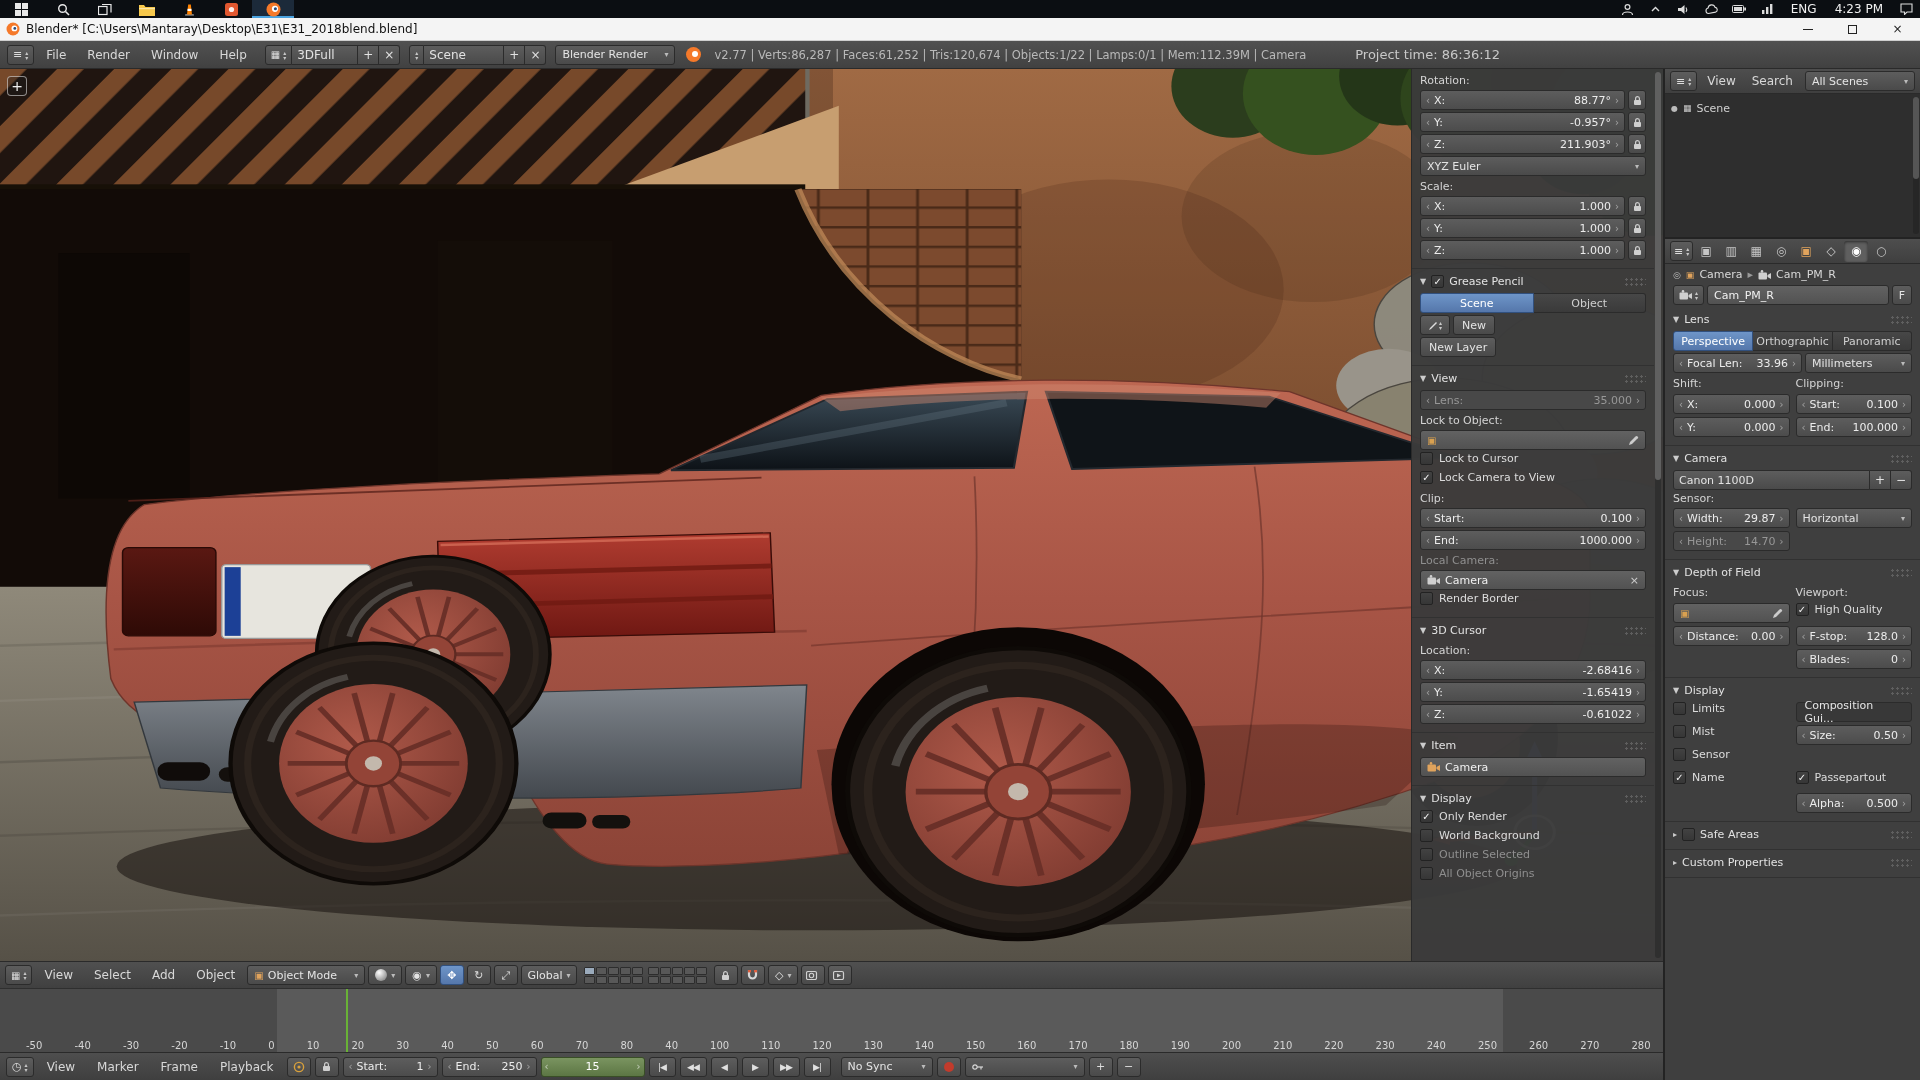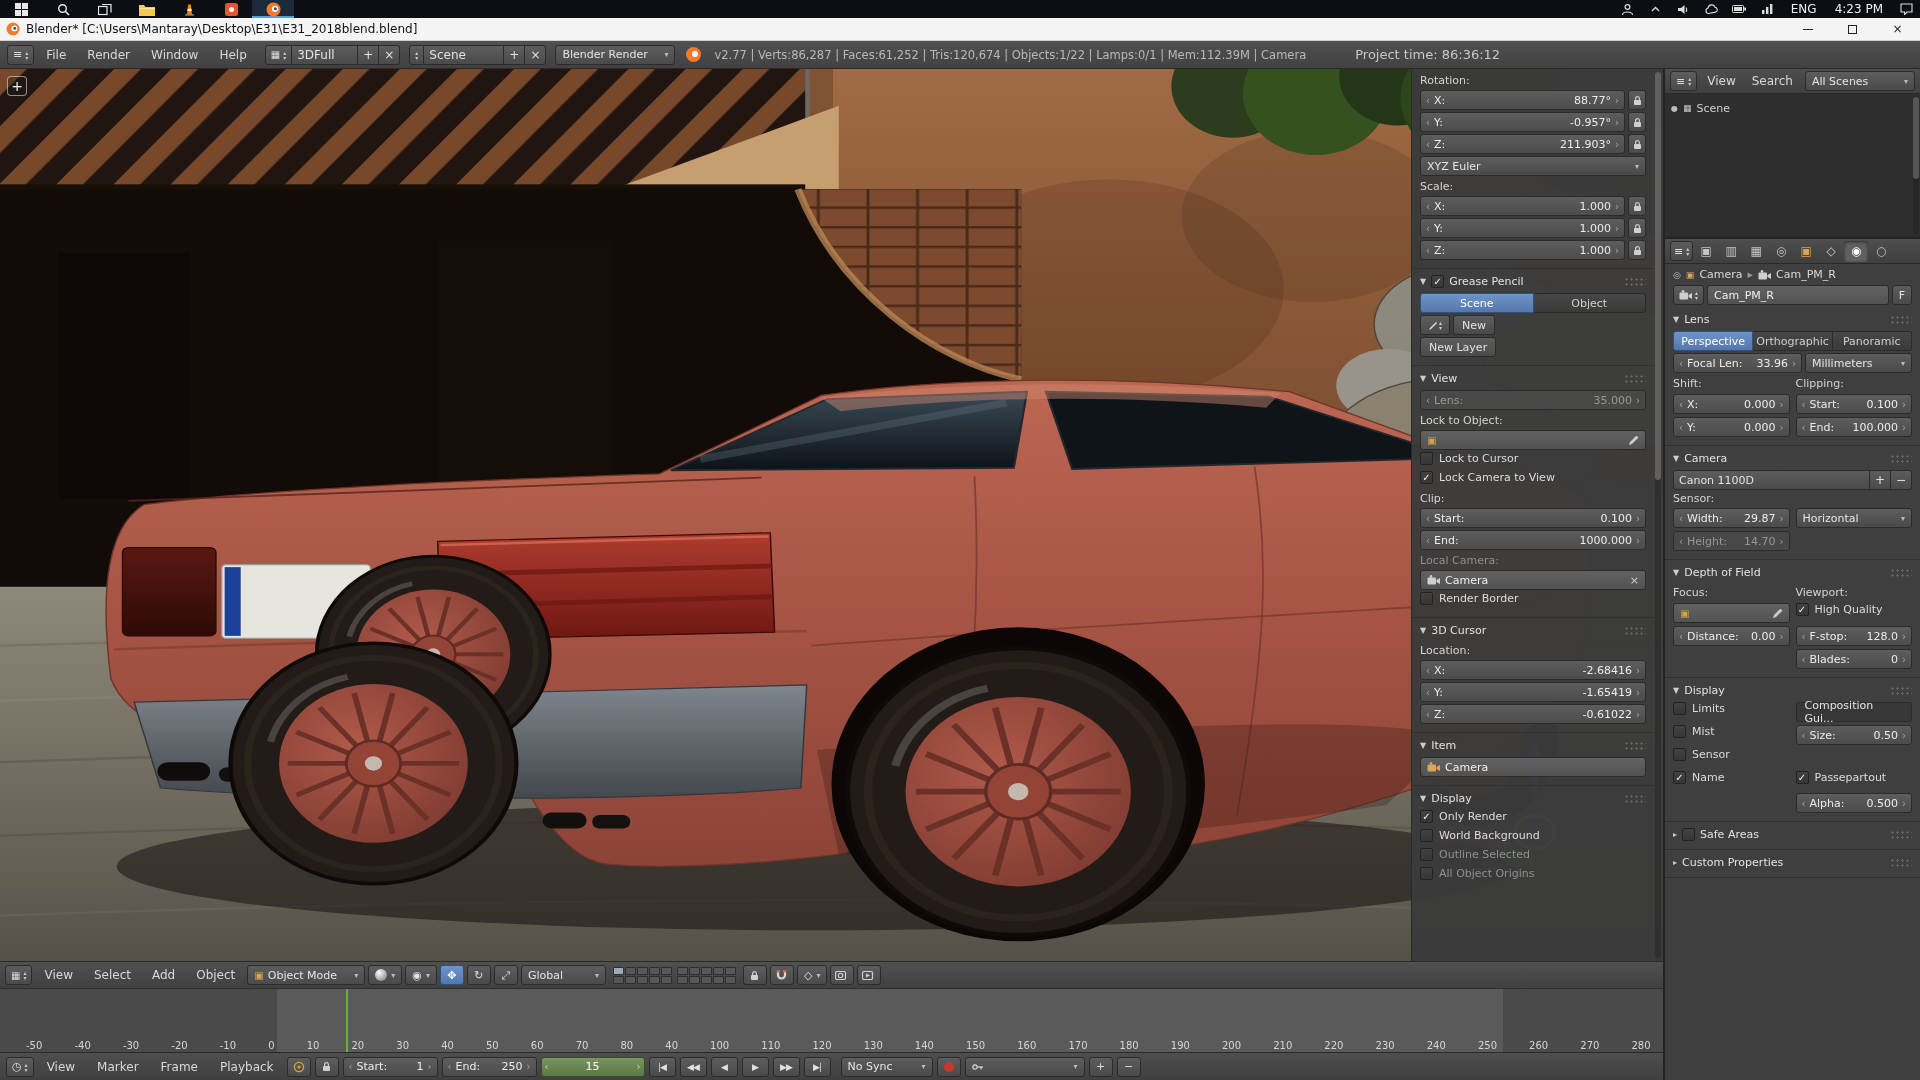--- a/index.html
+++ b/index.html
@@ -755,21 +755,21 @@
           </div>
         <div class="icobtn on">
             <span>✥</span>
           </div>
         <div class="icobtn">
             <span>↻</span>
           </div>
         <div class="icobtn">
             <span>⤢</span>
           </div>
-        <div class="drop" style="width:85px;">
+        <div class="drop" style="width:56px;justify-content:center;">
             <span>Global</span>
             <span class="dar">▾</span>
           </div>
         <div class="layers">
           <div class="lgrid">
               <i class="lcell on"></i>
               <i class="lcell"></i>
               <i class="lcell"></i>
               <i class="lcell"></i>
               <i class="lcell"></i>

